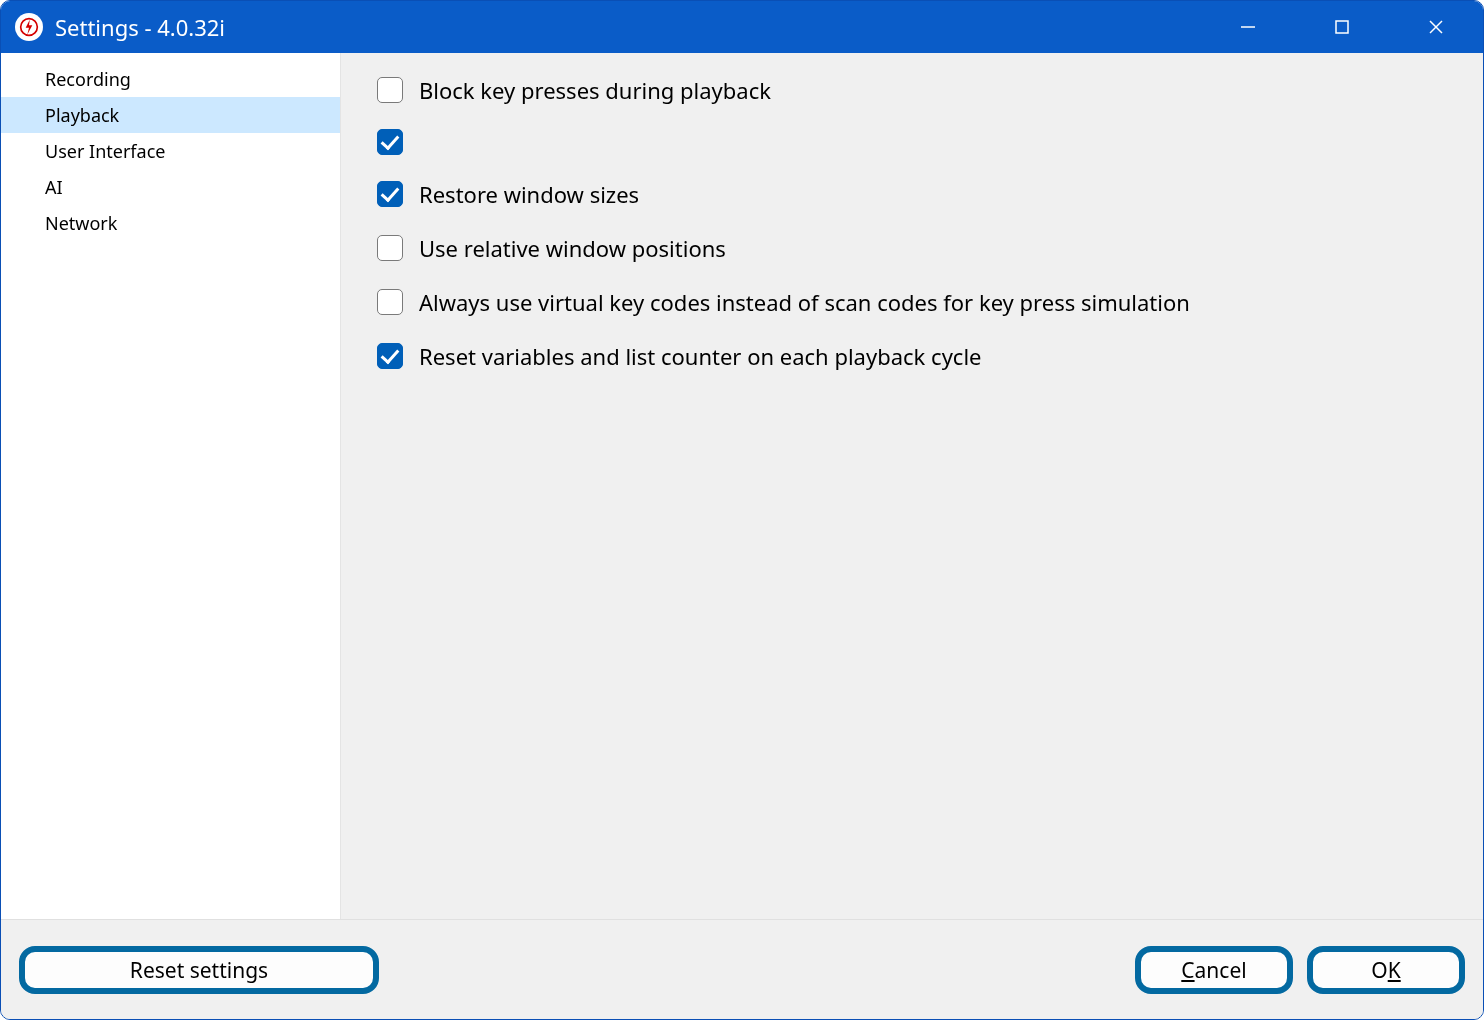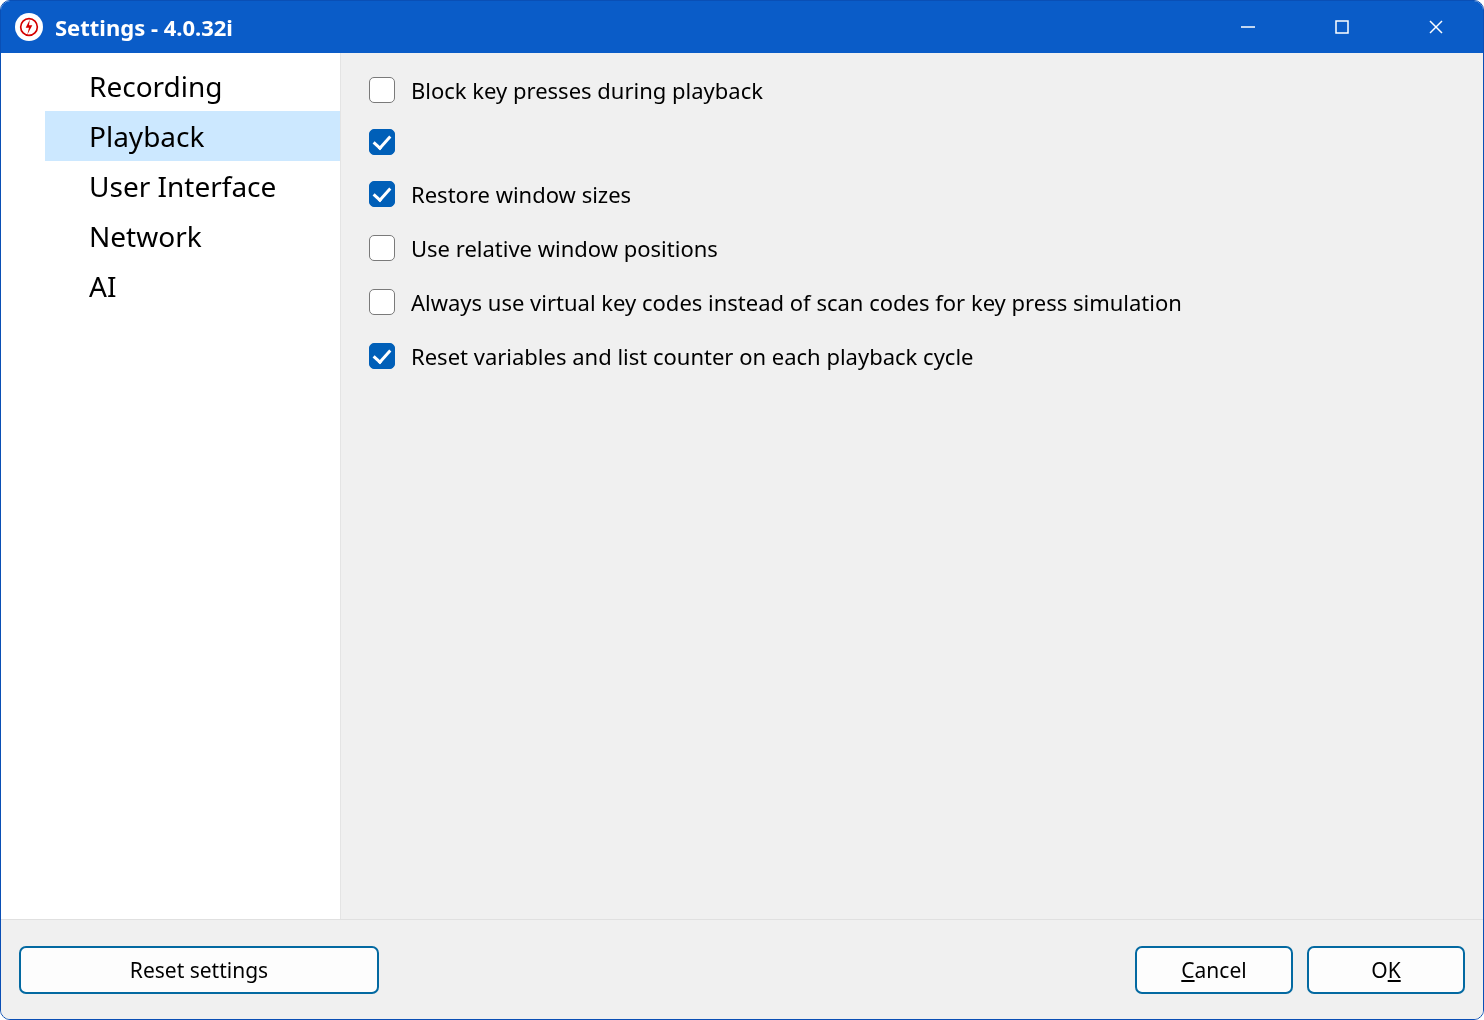--- a/index.html
+++ b/index.html
@@ -33,21 +33,21 @@
   }
   .titlebar .app-icon {
     width: 28px; height: 28px;
     background: #fff;
     border-radius: 50%;
     display: flex; align-items: center; justify-content: center;
     margin-right: 12px;
     flex-shrink: 0;
   }
   .titlebar .app-icon svg { width: 20px; height: 20px; }
-  .titlebar .title { font-size: 22px; font-weight: 700; }
+  .titlebar .title { font-size: 22px; font-weight: 400; }
   .titlebar .spacer { flex: 1; }
   .titlebar .win-controls { display: flex; height: 100%; }
   .titlebar .win-btn {
     width: 94px;
     display: flex; align-items: center; justify-content: center;
     cursor: default;
   }
   .titlebar .win-btn svg { stroke: #fff; fill: none; }
   
   .body {
@@ -57,36 +57,36 @@
   }
   .sidebar {
     width: 340px;
     background: #fff;
     border-right: 1px solid #e4e4e4;
     padding-top: 8px;
     flex-shrink: 0;
   }
   .sidebar-item {
     padding: 6px 12px 6px 44px;
-    font-size: 28px;
+    font-size: 18px;
     cursor: default;
-    margin-left: 44px;
   }
   .sidebar-item.selected {
     background: #cce8ff;
   }
   .content {
     flex: 1;
     background: #f0f0f0;
     padding: 22px 28px;
   }
   .option-row {
     display: flex;
     align-items: center;
     margin-bottom: 24px;
+    margin-left: 8px;
   }
   .chk {
     width: 26px; height: 26px;
     border: 1.6px solid #7a7a7a;
     border-radius: 5px;
     margin-right: 16px;
     background: #fff;
     flex-shrink: 0;
     display: flex; align-items: center; justify-content: center;
     position: relative;
@@ -114,22 +114,22 @@
     background: #f0f0f0;
     border-top: 1px solid #e0e0e0;
     display: flex;
     align-items: center;
     padding: 0 18px;
     flex-shrink: 0;
   }
   .footer .spacer { flex: 1; }
   .btn {
     height: 48px;
-    border: 2px solid #0369a1;
-    border-radius: 7px;
+    border: 6px solid #0369a1;
+    border-radius: 16px;
     background: #fdfdfd;
     font-size: 21px;
     padding: 8px 20px;
     display: flex;
     align-items: center;
     justify-content: center;
     cursor: default;
     margin-left: 14px;
     min-width: 158px;
   }
@@ -171,22 +171,22 @@
           </svg>
       </div>
     </div>
   </div>
 
   <div class="body">
     <div class="sidebar">
       <div class="sidebar-item"><span>Recording</span></div>
       <div class="sidebar-item selected"><span>Playback</span></div>
       <div class="sidebar-item"><span>User Interface</span></div>
+      <div class="sidebar-item"><span>AI</span></div>
       <div class="sidebar-item"><span>Network</span></div>
-      <div class="sidebar-item"><span>AI</span></div>
     </div>
 
     <div class="content">
       <div class="option-row">
         <div class="chk"></div>
         <div class="option-label">Block key presses during playback</div>
       </div>
       <div class="option-row">
         <div class="chk checked"></div>
       </div>

